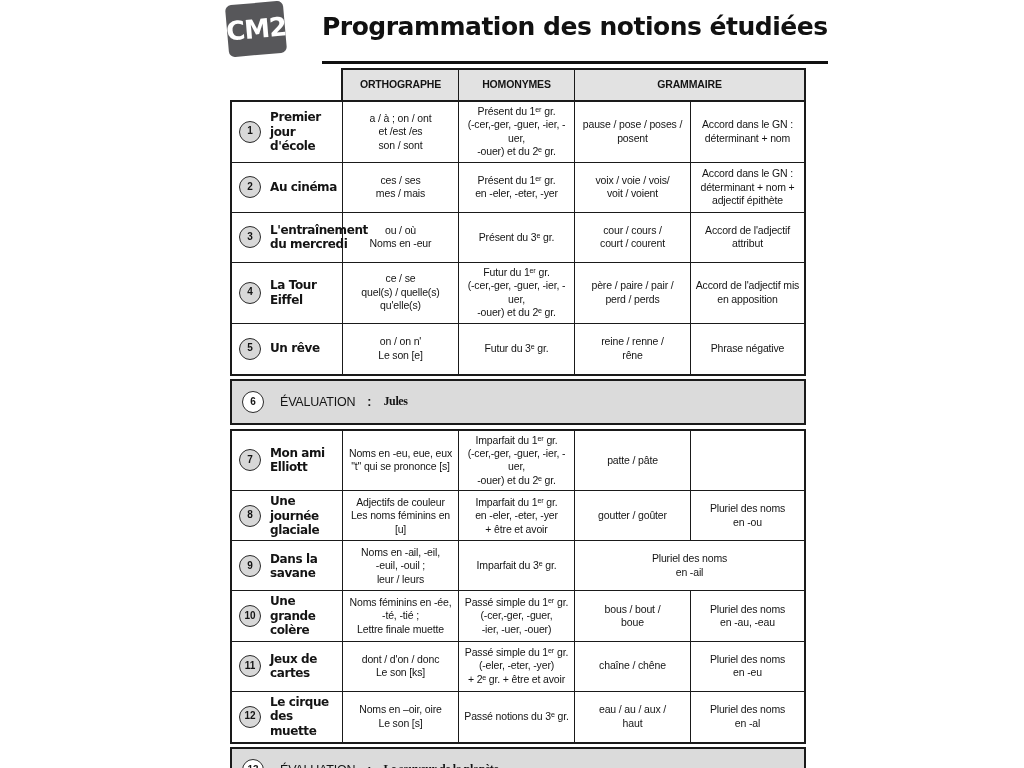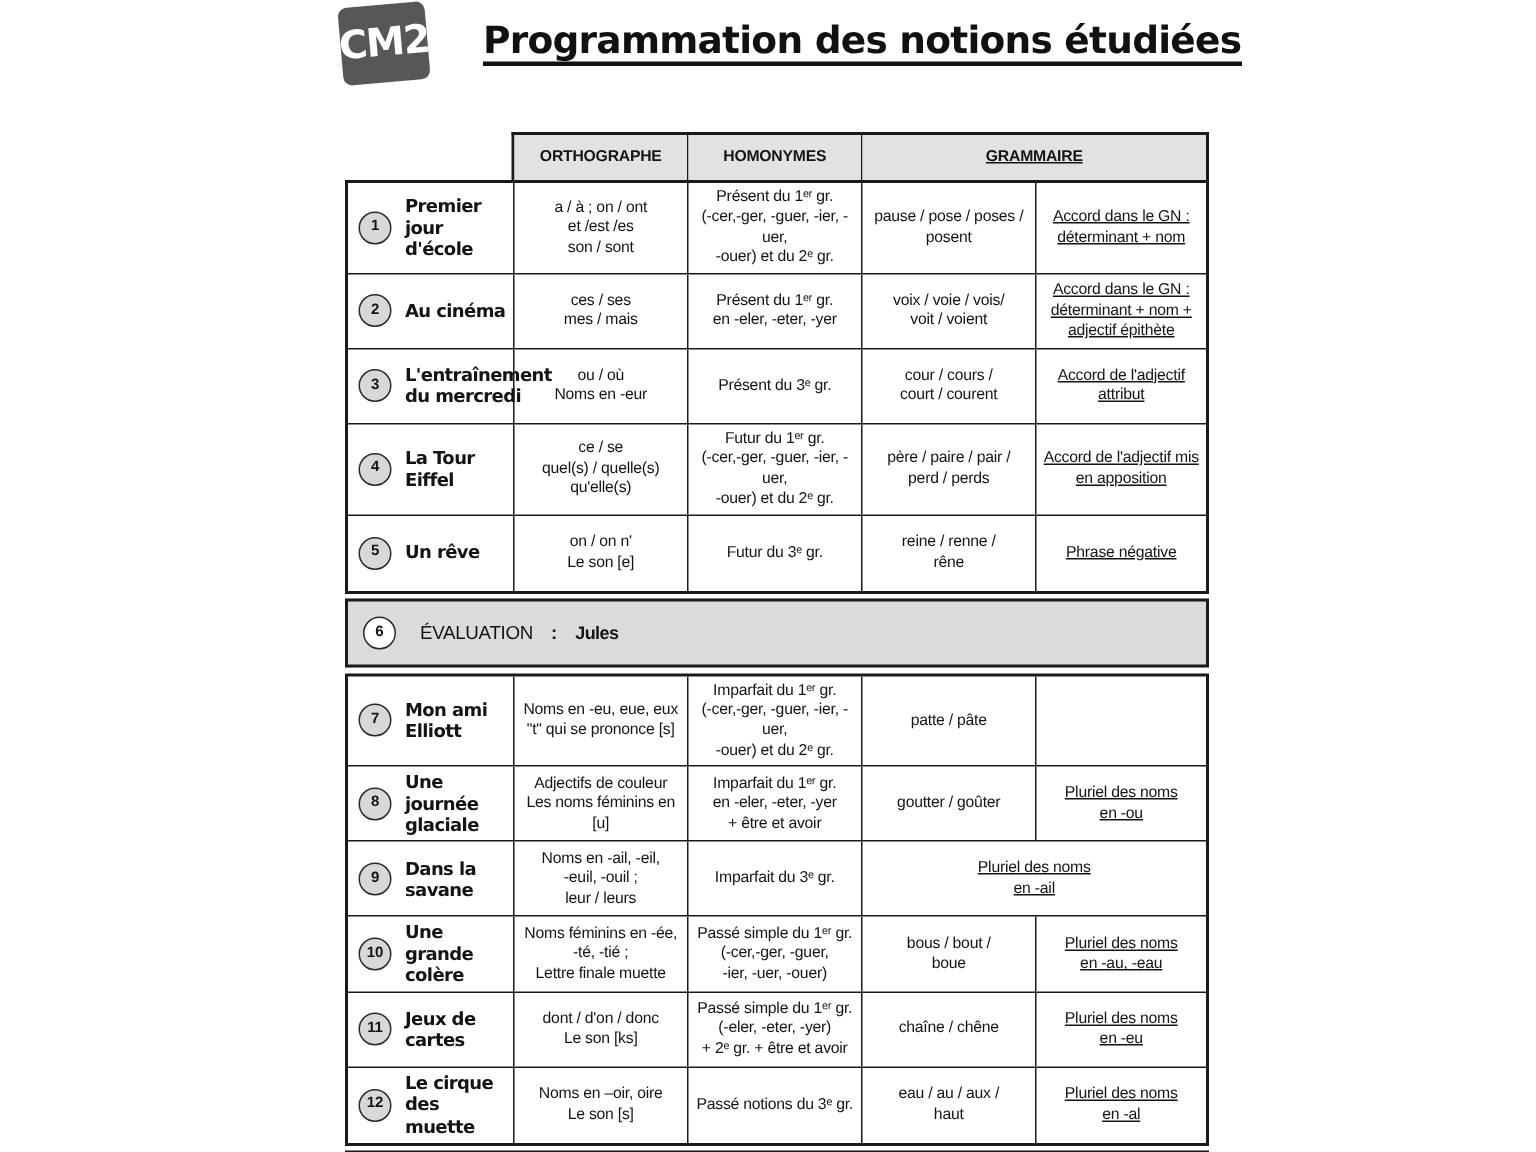--- a/index.html
+++ b/index.html
@@ -25,37 +25,36 @@
     color: #ffffff; font-weight: 700; font-size: 26px;
     font-family: "DejaVu Sans", sans-serif;
     letter-spacing: -1px;
   }
   .page-title {
     position: absolute; left: 322px; top: 12px;
     font-family: "DejaVu Sans", sans-serif;
     font-weight: 700; font-size: 25px;
     color: #111;
     border-bottom: 3px solid #111;
-    padding-bottom: 0;
+    padding-bottom: 20px;
     letter-spacing: -0.5px;
     white-space: nowrap;
   }
 
   
   .tablewrap {
     position: absolute; left: 230px; top: 68px; width: 576px;
     box-sizing: border-box;
   }
   .thead {
     margin-left: 111px;
     border: 2px solid #1a1a1a; border-bottom: none;
     display: flex;
     box-sizing: border-box;
     height: 32px;
-    margin-top: 20px;
   }
   .th {
     background: #e2e2e2;
     font-weight: 700; font-size: 11px;
     display: flex; align-items: center; justify-content: center;
     letter-spacing: -0.1px;
   }
   .tbody {
     border: 2px solid #1a1a1a;
     box-sizing: border-box;
@@ -75,21 +74,21 @@
     text-align: center;
     font-size: 10.5px; line-height: 1.28;
     letter-spacing: -0.15px;
     white-space: pre-line;
     padding: 3px 2px;
   }
   .w0 { width: 111px; }
   .w1 { width: 116px; }
   .w2 { width: 116px; }
   .w3 { width: 116px; }
-  .w4 { flex: 1; border-right: none; text-decoration: underline; }
+  .w4 { flex: 1; border-right: none; }
 
   .label {
     flex-direction: row;
     justify-content: flex-start;
     text-align: left;
     padding-left: 7px;
     gap: 9px;
   }
   .lab {
     font-family: "DejaVu Sans", sans-serif;
@@ -119,21 +118,21 @@
     gap: 12px;
   }
   .eval .circ { background: #ffffff; }
   .eval-label {
     font-weight: 400; font-size: 12.5px;
     letter-spacing: -0.2px;
     margin-left: 4px;
   }
   .eval-colon { font-weight: 700; font-size: 12.5px; }
   .eval-title {
-    font-family: Liberation Sans, sans-serif;
+    font-family: Liberation Serif, serif;
     font-weight: 700; font-size: 12px;
     letter-spacing: -0.4px;
   }
 </style>
 </head>
 <body>
 
 <div class="badge">
   <span>CM2</span>
 </div>

